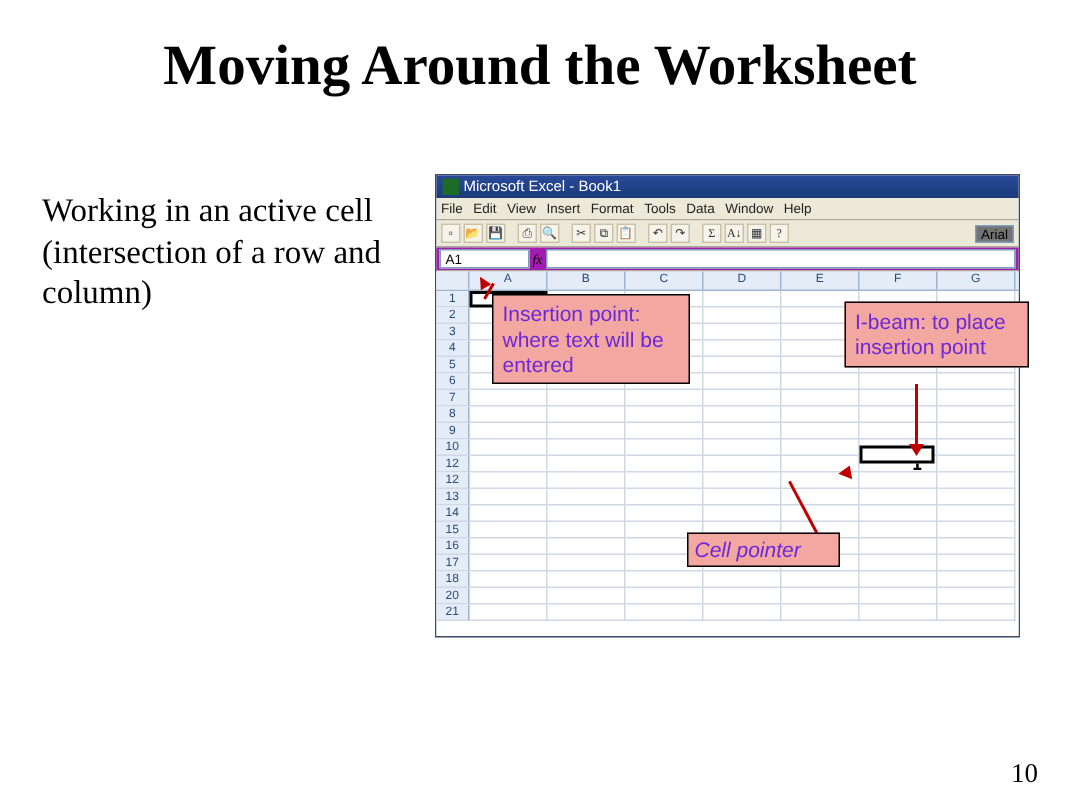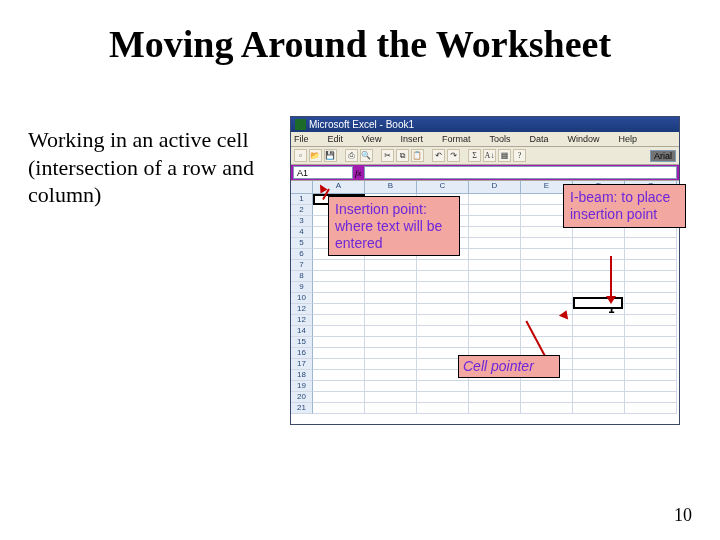--- a/index.html
+++ b/index.html
@@ -52,21 +52,21 @@
   .excel-logo {
     width: 11px; height: 11px;
     background: #1d6b29;
     display: inline-block;
   }
   .menubar {
     background: #ece9d8;
     font: 9px Tahoma, sans-serif;
     padding: 2px 3px;
     display: flex;
-    gap: 19px;
+    gap: 7px;
     border-bottom: 1px solid #aca899;
     color: #222;
   }
   .toolbar {
     background: #ece9d8;
     padding: 2px 3px;
     display: flex;
     gap: 2px;
     border-bottom: 1px solid #aca899;
     align-items: center;
@@ -166,21 +166,21 @@
     position: absolute;
     background: #f3a7a1;
     border: 1px solid #000000;
     font: 14px Verdana, Tahoma, sans-serif;
     color: #6d28d9;
     text-align: left;
     padding: 4px 6px;
     line-height: 1.2;
   }
   .callout.c1 { top: 70px; left: 38px; width: 132px; z-index: 5;}
-  .callout.c2 { top: 58px; left: 273px; width: 123px; z-index: 5;}
+  .callout.c2 { top: 75px; left: 273px; width: 123px; z-index: 5;}
   .callout.c3 { top: 229px; left: 168px; width: 102px; padding: 2px 4px; z-index: 5; font-style: italic;}
   .ibeam {
     position: absolute;
     top: 176px;
     left: 318px;
     font: bold 12px monospace;
     color: #000;
     z-index: 3;
   }
   .cellp {
@@ -426,20 +426,30 @@
               <div class="row-h">12</div>
               <div class="cell"></div>
               <div class="cell"></div>
               <div class="cell"></div>
               <div class="cell"></div>
               <div class="cell"></div>
               <div class="cell"></div>
               <div class="cell"></div>
             </div>
             <div class="row">
+              <div class="row-h">13</div>
+              <div class="cell"></div>
+              <div class="cell"></div>
+              <div class="cell"></div>
+              <div class="cell"></div>
+              <div class="cell"></div>
+              <div class="cell"></div>
+              <div class="cell"></div>
+            </div>
+            <div class="row">
               <div class="row-h">14</div>
               <div class="cell"></div>
               <div class="cell"></div>
               <div class="cell"></div>
               <div class="cell"></div>
               <div class="cell"></div>
               <div class="cell"></div>
               <div class="cell"></div>
             </div>
             <div class="row">
@@ -467,30 +477,20 @@
               <div class="cell"></div>
               <div class="cell"></div>
               <div class="cell"></div>
               <div class="cell"></div>
               <div class="cell"></div>
               <div class="cell"></div>
               <div class="cell"></div>
             </div>
             <div class="row">
               <div class="row-h">18</div>
-              <div class="cell"></div>
-              <div class="cell"></div>
-              <div class="cell"></div>
-              <div class="cell"></div>
-              <div class="cell"></div>
-              <div class="cell"></div>
-              <div class="cell"></div>
-            </div>
-            <div class="row">
-              <div class="row-h">19</div>
               <div class="cell"></div>
               <div class="cell"></div>
               <div class="cell"></div>
               <div class="cell"></div>
               <div class="cell"></div>
               <div class="cell"></div>
               <div class="cell"></div>
             </div>
             <div class="row">
               <div class="row-h">20</div>

